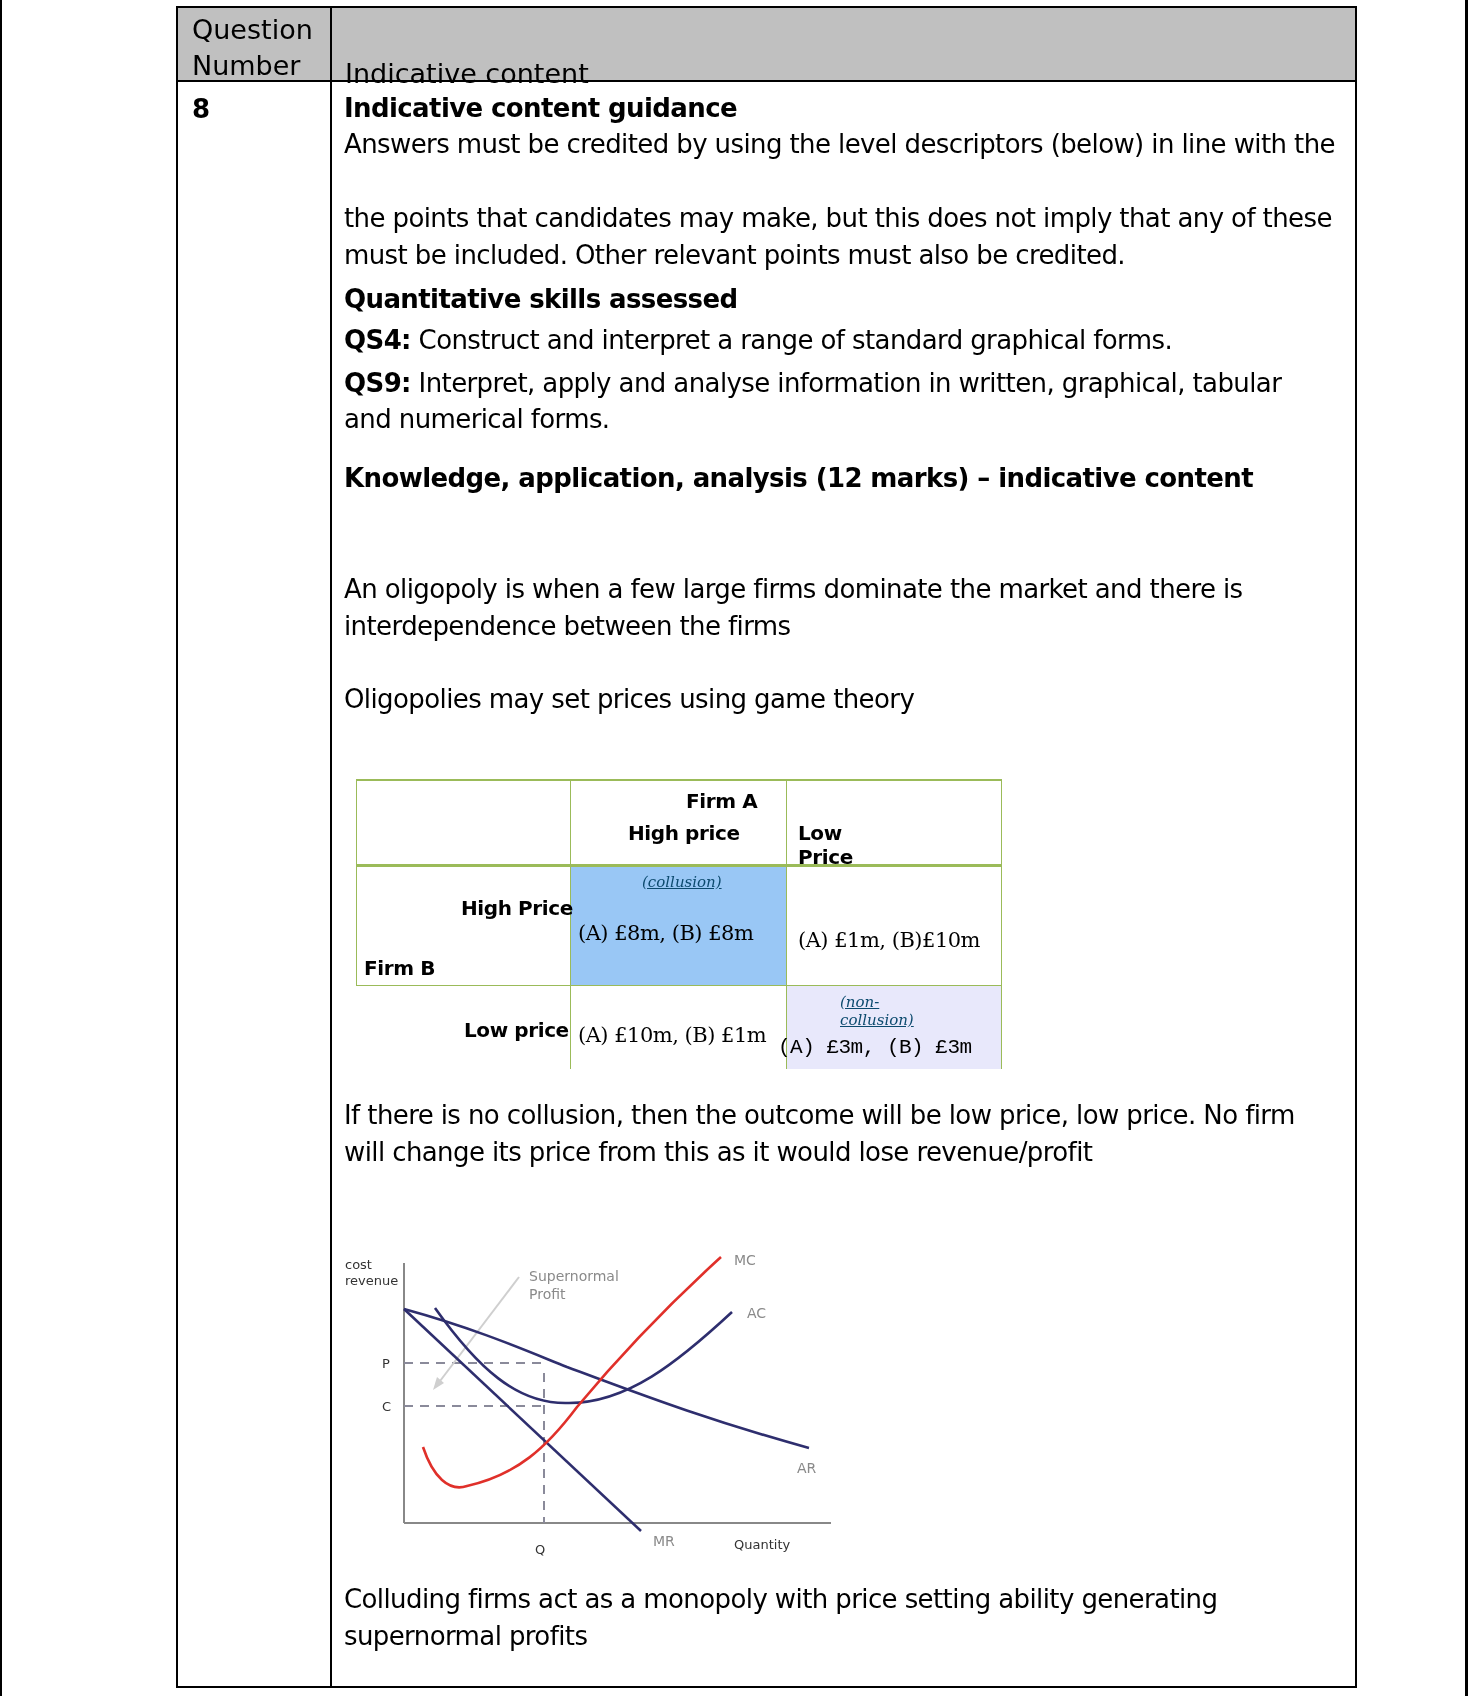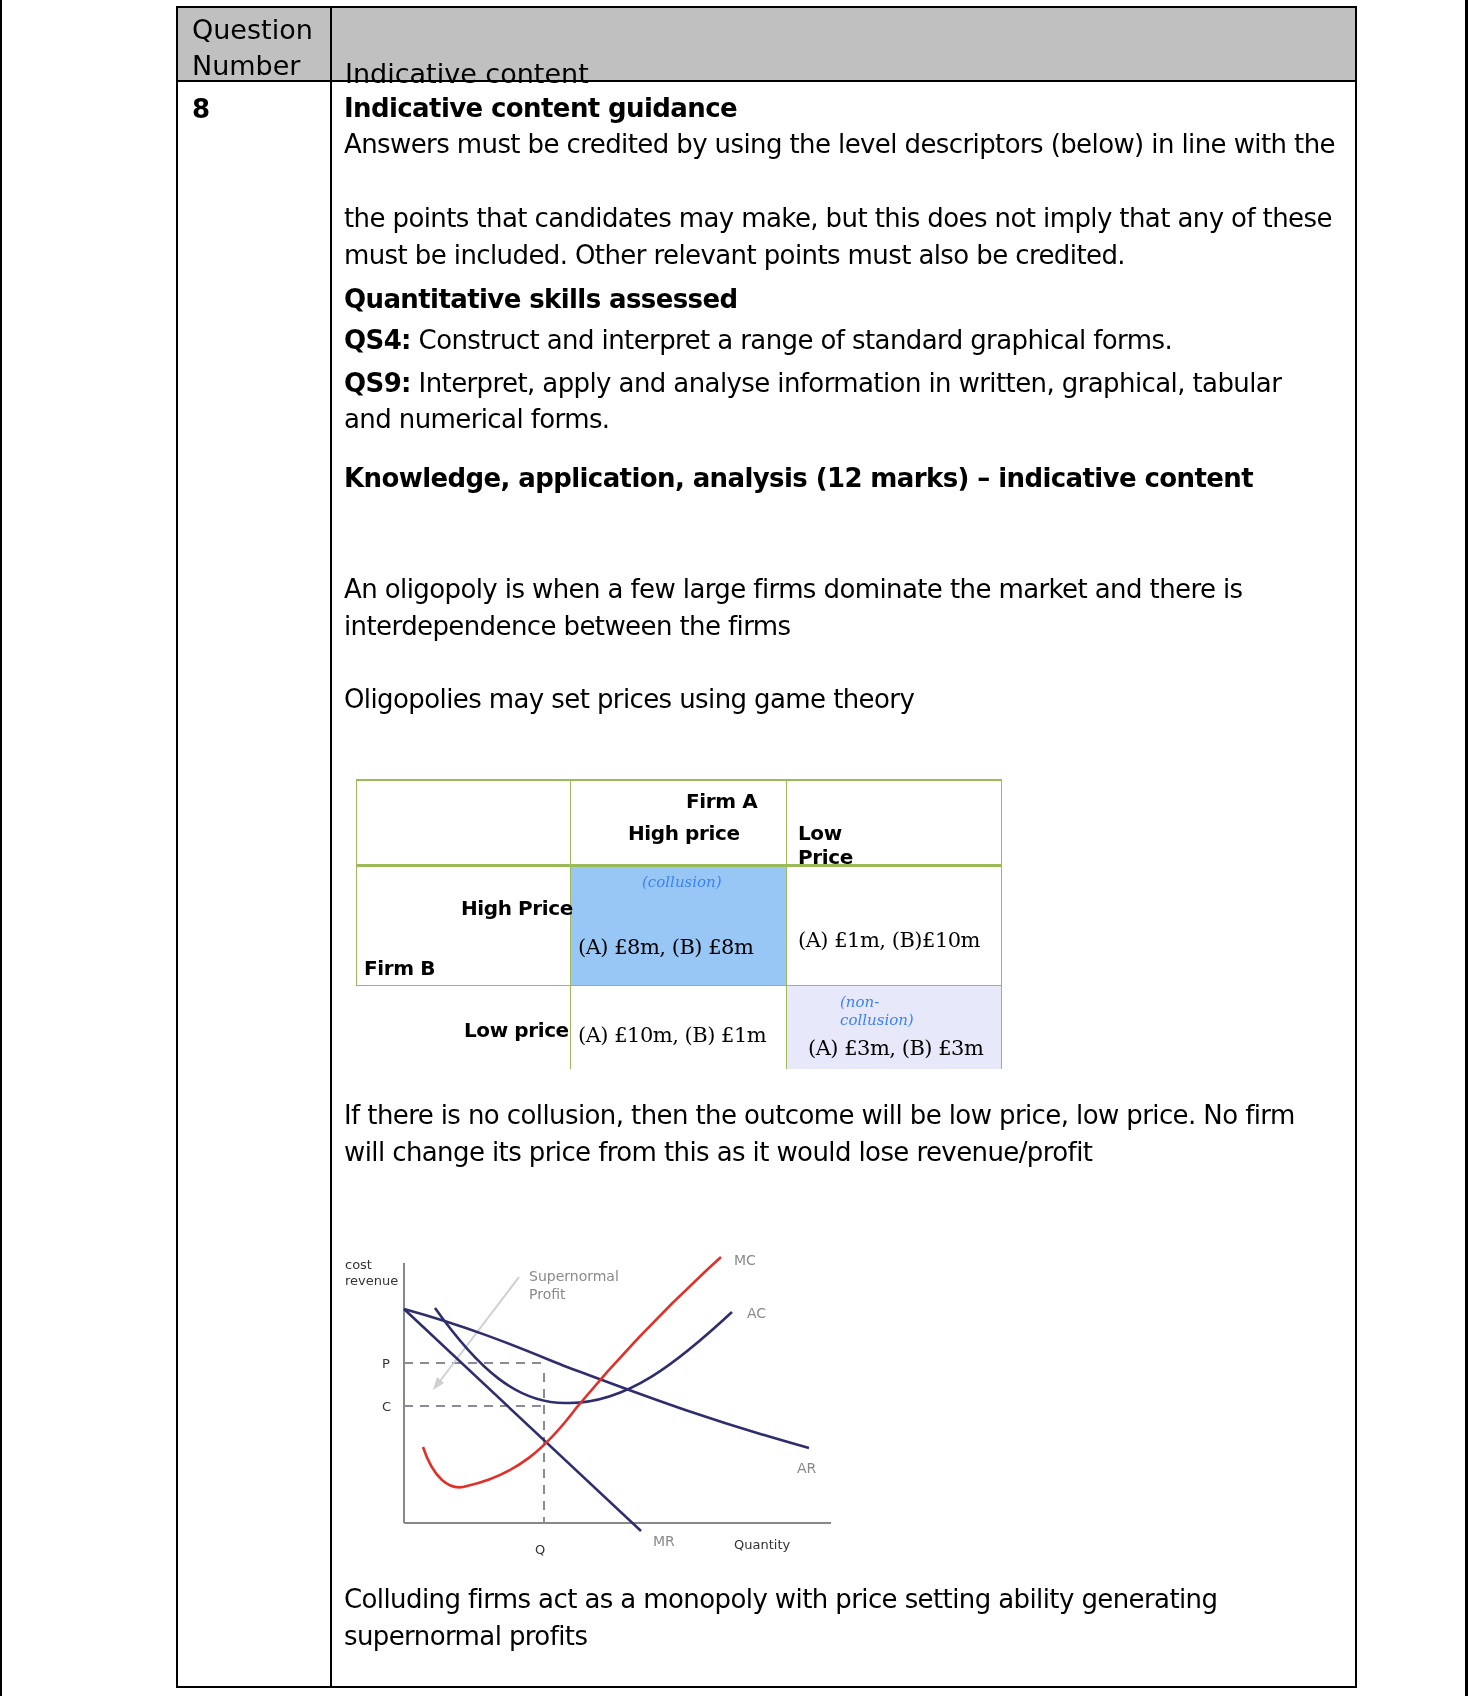--- a/index.html
+++ b/index.html
@@ -20,21 +20,21 @@
   .txt { position: absolute; left: 166px; font-size: 26px; line-height: 37px; letter-spacing: -0.6px;
          white-space: nowrap; }
   .b { font-weight: bold; }
 
   
   .gt { position: absolute; left: 178px; top: 771px; width: 520px; height: 290px; }
   .gt-cell { position: absolute; box-sizing: border-box; }
   .gt-line { position: absolute; background: #b8c98a; }
   .gt-bold { font-family: "DejaVu Sans", sans-serif; font-weight: bold; font-size: 20px; letter-spacing: -0.4px; }
   .gt-val { font-family: "DejaVu Serif", serif; font-size: 21px; letter-spacing: -0.5px; white-space: nowrap; }
-  .gt-note { font-family: "DejaVu Serif", serif; font-style: italic; font-size: 15px; color: #3b82f6; }
+  .gt-note { font-family: "DejaVu Serif", serif; font-style: italic; font-size: 15px; color: #0c4a6e; text-decoration: underline; }
 
   
   .graph { position: absolute; left: 159px; top: 1229px; width: 520px; height: 340px; }
   .graph svg { display: block; }
   .gl { font-family: "DejaVu Sans", sans-serif; font-size: 13px; fill: #333; }
   .glight { font-family: "DejaVu Sans", sans-serif; font-size: 14px; fill: #8a8a8a; }
 </style>
 </head>
 <body>
 
@@ -81,25 +81,25 @@
     <div class="gt-line" style="left: 645px; top: 0px; width: 1px; height: 290px; background: rgb(155, 187, 89);"></div>
 
     <div class="gt-bold" style="position:absolute; left:330px; top:10px;">Firm A</div>
     <div class="gt-bold" style="position:absolute; left:272px; top:42px;">High price</div>
     <div class="gt-bold" style="position:absolute; left:442px; top:42px;">Low Price</div>
     <div class="gt-bold" style="position:absolute; left:105px; top:117px;">High Price</div>
     <div class="gt-bold" style="position:absolute; left:8px; top:177px;">Firm B</div>
     <div class="gt-bold" style="position:absolute; left:108px; top:239px;">Low price</div>
 
     <div class="gt-note" style="position:absolute; left:286px; top:94px;">(collusion)</div>
-    <div class="gt-val" style="position:absolute; left:222px; top:156px;">(A) £8m,  (B) £8m</div>
+    <div class="gt-val" style="position:absolute; left:222px; top:142px;">(A) £8m,  (B) £8m</div>
     <div class="gt-val" style="position:absolute; left:442px; top:149px;">(A) £1m,  (B)£10m</div>
     <div class="gt-val" style="position:absolute; left:222px; top:244px;">(A) £10m,  (B) £1m</div>
     <div class="gt-note" style="position:absolute; left:484px; top:214px;">(non-collusion)</div>
-    <div class="gt-val" style="position:absolute; left:452px; top:257px;">(A) £3m,  (B) £3m</div>
+    <div class="gt-val" style="position:absolute; left:422px; top:257px;font-family:Liberation Mono, monospace;">(A) £3m,  (B) £3m</div>
   </div>
 
   <div class="txt" style="top:1089px;">If there is no collusion, then the outcome will be low price, low price. No firm</div>
   <div class="txt" style="top:1126px;">will change its price from this as it would lose revenue/profit</div>
 
   <div class="graph">
     <svg width="520" height="340" viewBox="0 0 520 340">
 
       <line x1="67" y1="26" x2="67" y2="286" stroke="#888" stroke-width="2"></line>
       <line x1="67" y1="286" x2="494" y2="286" stroke="#888" stroke-width="2"></line>

